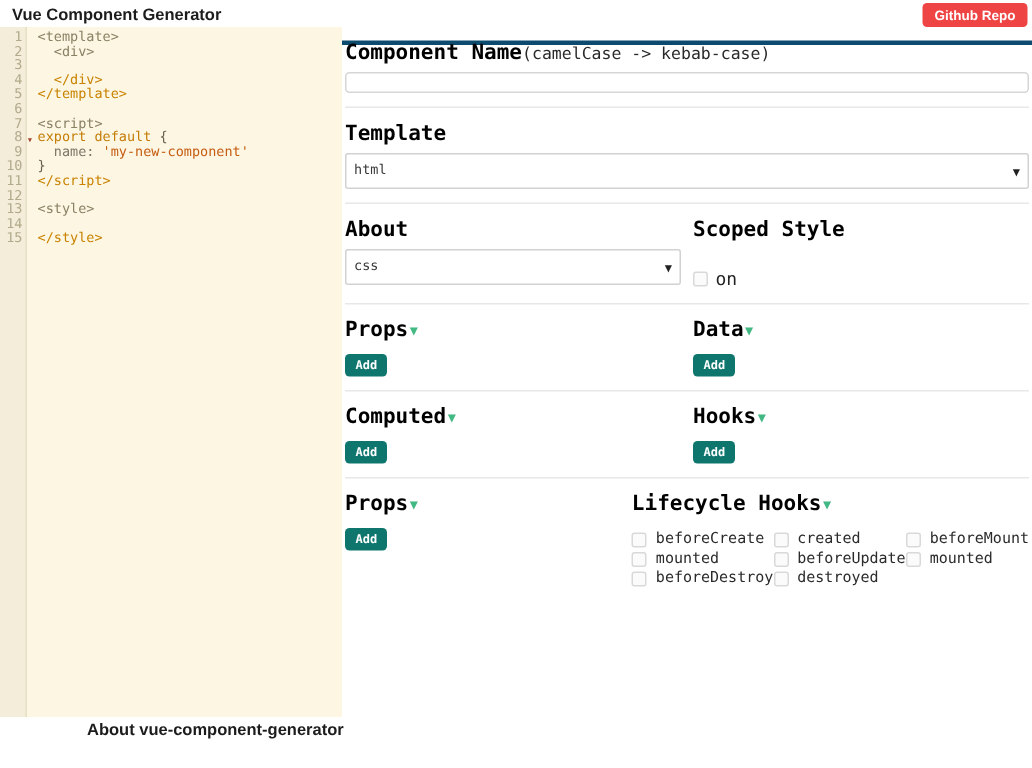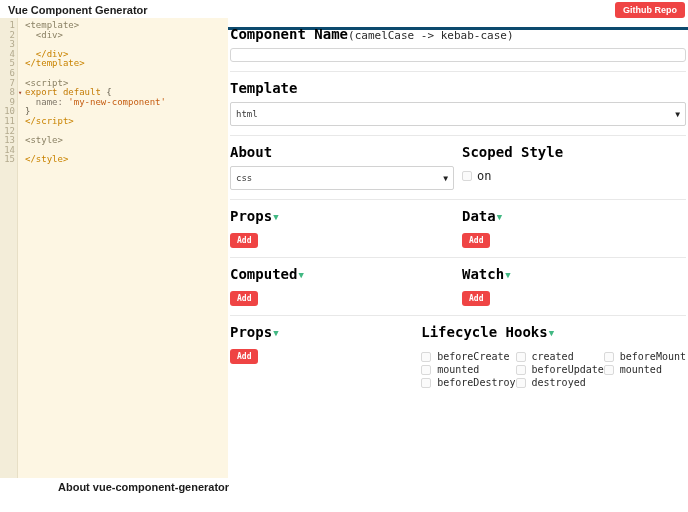--- a/index.html
+++ b/index.html
@@ -46,25 +46,25 @@
                 border-radius:3px; background:#fff; font-family:"DejaVu Sans Mono", monospace;
                 font-size:9px; padding:0 4px; color:#333; outline:none; }
 
   .selectbox { display:flex; justify-content:space-between; align-items:center; width:100%; height:24px;
                margin-top:5px; border:1px solid #d2d2d2; border-radius:2px; background:#fff;
                font-size:9px; color:#3a3a3a; padding:0 5px; cursor:pointer; }
   .selectbox .arrow { font-size:8px; color:#222; }
 
   .row { display:grid; grid-template-columns:1fr 1fr; column-gap:8px; }
 
-  .add-btn { display:inline-block; margin-top:8px; background:#ef4444; color:#fff; border:none;
+  .add-btn { display:inline-block; margin-top:8px; background:#0f766e; color:#fff; border:none;
              border-radius:3px; font-size:8px; font-weight:bold; padding:3px 7px; cursor:pointer;
              font-family:"DejaVu Sans Mono", monospace; }
 
-  .check-inline { display:flex; align-items:center; margin-top:8px; gap:5px; cursor:pointer; }
+  .check-inline { display:flex; align-items:center; margin-top:18px; gap:5px; cursor:pointer; }
   .cbx { display:inline-block; width:10px; height:10px; border:1px solid #d9d9d9; border-radius:2px;
          background:#fbfbfb; flex:0 0 10px; }
   .on-label { font-size:12px; color:#222; }
 
   .hooks-grid { display:grid; grid-template-columns:1fr 1fr 1fr; row-gap:2px; margin-top:10px; }
   .hook { display:flex; align-items:center; gap:6px; font-size:10px; color:#2b2b2b; cursor:pointer; }
 </style>
 </head>
 <body>
 
@@ -142,21 +142,21 @@
     </div>
   </div>
   <hr class="divider">
 
   <div class="section row">
     <div>
       <h2 class="fheading">Computed</h2><span class="tri">▼</span>
       <br><button class="add-btn">Add</button>
     </div>
     <div>
-      <h2 class="fheading">Watch</h2><span class="tri">▼</span>
+      <h2 class="fheading">Hooks</h2><span class="tri">▼</span>
       <br><button class="add-btn">Add</button>
     </div>
   </div>
   <hr class="divider">
 
   <div class="section row">
     <div>
       <h2 class="fheading">Props</h2><span class="tri">▼</span>
       <br><button class="add-btn">Add</button>
     </div>

